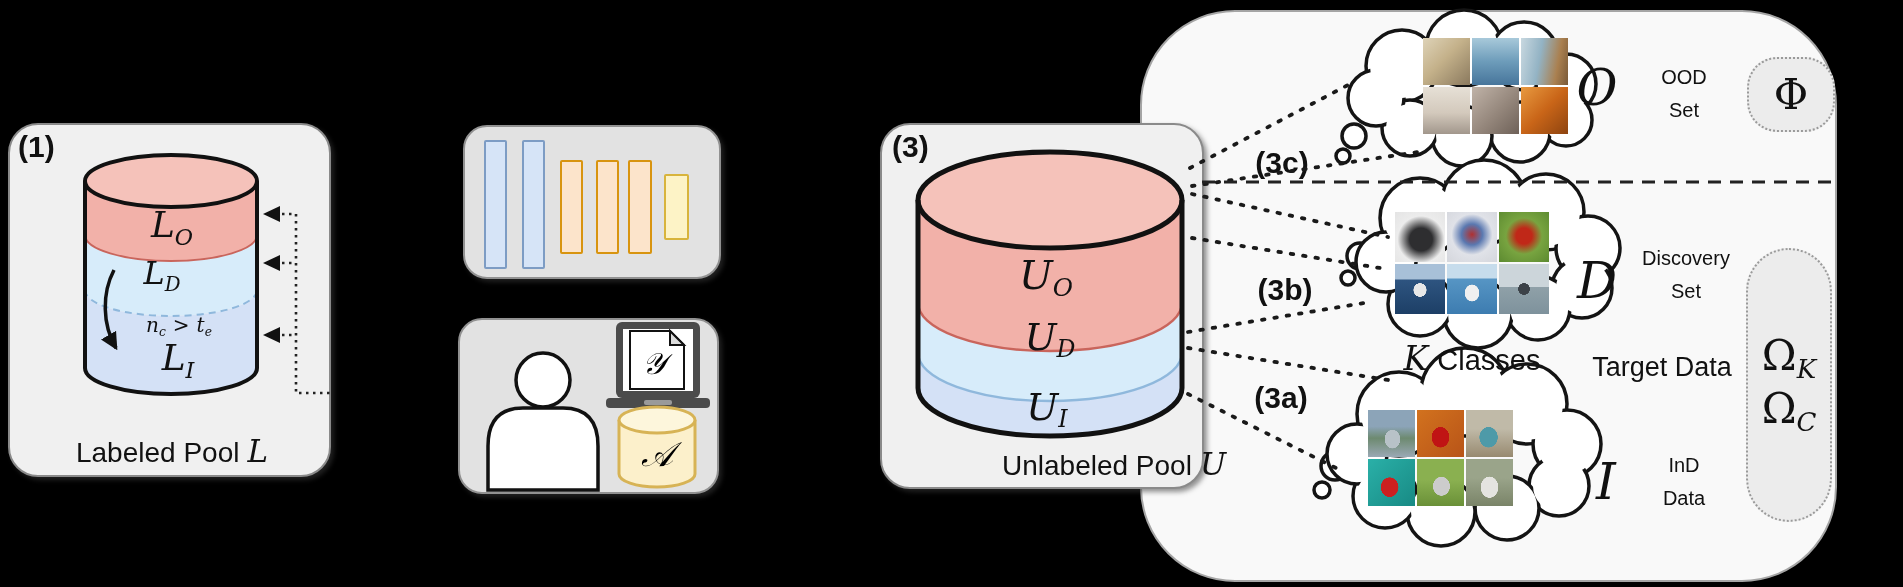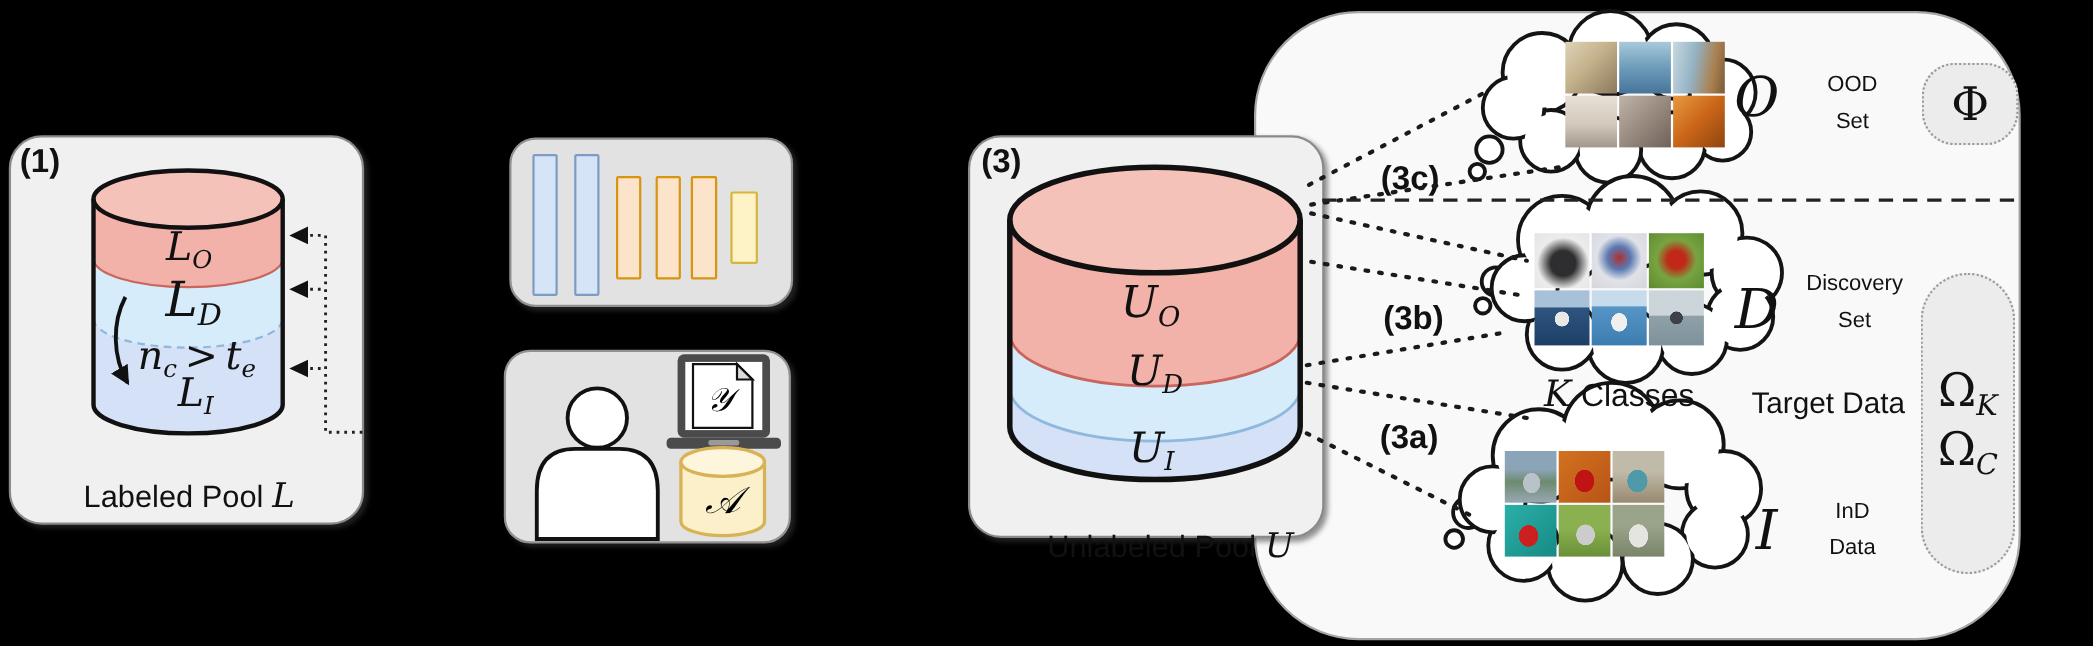--- a/index.html
+++ b/index.html
@@ -76,22 +76,22 @@
     <path d="M7 32 A86 26 0 0 0 179 32 L179 86 A86 26 0 0 1 7 86 Z" fill="#f2b1a9"></path>
     <path d="M7 86 A86 26 0 0 0 179 86 L179 141 A86 26 0 0 1 7 141 Z" fill="#d7ecfa"></path>
     <path d="M7 141 A86 26 0 0 0 179 141 L179 219 A86 26 0 0 1 7 219 Z" fill="#d4e1f6"></path>
     <path d="M7 86 A86 26 0 0 0 179 86" fill="none" stroke="#c9655c" stroke-width="2"></path>
     <path d="M7 141 A86 26 0 0 0 179 141" fill="none" stroke="#8fb8dc" stroke-width="2" stroke-dasharray="7 5"></path>
     <ellipse cx="93" cy="32" rx="86" ry="26" fill="#f5c2ba" stroke="#111" stroke-width="4"></ellipse>
     <path d="M7 32 V219 A86 26 0 0 0 179 32 V219" fill="none"></path>
     <path d="M7 32 V219 M179 32 V219 M7 219 A86 26 0 0 0 179 219" fill="none" stroke="#111" stroke-width="4"></path>
   </svg>
   <div class="ctr m cyl-label" style="left:172px;top:227px;font-size:36px;"><span>L</span><span class="sb">O</span></div>
-  <div class="ctr m cyl-label" style="left:176px;top:275px;font-size:44px;"><span>L</span><span class="sb">D</span></div>
-  <div class="ctr m cyl-label" style="left:179px;top:326px;font-size:36px;"><span>n</span><span class="sb">c</span><span style="margin:0 7px;">&gt;</span><span>t</span><span class="sb">e</span></div>
+  <div class="ctr m cyl-label" style="left:162px;top:275px;font-size:32px;"><span>L</span><span class="sb">D</span></div>
+  <div class="ctr m cyl-label" style="left:179px;top:326px;font-size:20px;"><span>n</span><span class="sb">c</span><span style="margin:0 7px;">&gt;</span><span>t</span><span class="sb">e</span></div>
   <div class="ctr m cyl-label" style="left:178px;top:360px;font-size:36px;"><span>L</span><span class="sb">I</span></div>
   <div class="ctr cap" style="left:172px;top:451px;"><span>Labeled Pool</span><span class="m sym">L</span></div>
 
   <div class="graybox" style="left:463px;top:125px;width:254px;height:150px;">
     <span>
       <span class="bar blue" style="left:19px;top:13px;width:19px;height:125px;"></span>
       <span class="bar blue" style="left:57px;top:13px;width:19px;height:125px;"></span>
       <span class="bar orange" style="left:95px;top:33px;width:19px;height:90px;"></span>
       <span class="bar orange" style="left:131px;top:33px;width:19px;height:90px;"></span>
       <span class="bar orange" style="left:163px;top:33px;width:20px;height:90px;"></span>
@@ -127,21 +127,21 @@
     <path d="M10 158 A132 48 0 0 0 274 158 L274 208 A132 48 0 0 1 10 208 Z" fill="#d7ecfa"></path>
     <path d="M10 208 A132 48 0 0 0 274 208 L274 243 A132 48 0 0 1 10 243 Z" fill="#d4e1f6"></path>
     <path d="M10 158 A132 48 0 0 0 274 158" fill="none" stroke="#c9655c" stroke-width="2.5"></path>
     <path d="M10 208 A132 48 0 0 0 274 208" fill="none" stroke="#8fb8dc" stroke-width="2.5"></path>
     <ellipse cx="142" cy="55" rx="132" ry="48" fill="#f5c2ba" stroke="#111" stroke-width="5"></ellipse>
     <path d="M10 55 V243 M274 55 V243 M10 243 A132 48 0 0 0 274 243" fill="none" stroke="#111" stroke-width="5"></path>
   </svg>
   <div class="ctr m cyl-label" style="left:1046px;top:277px;font-size:40px;"><span>U</span><span class="sb">O</span></div>
   <div class="ctr m cyl-label" style="left:1050px;top:339px;font-size:38px;"><span>U</span><span class="sb">D</span></div>
   <div class="ctr m cyl-label" style="left:1047px;top:409px;font-size:38px;"><span>U</span><span class="sb">I</span></div>
-  <div class="ctr cap" style="left:1064px;top:464px;margin-top:32px;"><span>Unlabeled Pool</span><span class="m sym">U</span></div>
+  <div class="ctr cap" style="left:1114px;top:464px;"><span>Unlabeled Pool</span><span class="m sym">U</span></div>
 
   <svg class="cloud" style="left:1338px;top:8px;" width="268" height="162" viewBox="0 0 268 162">
     <g fill="#fff" stroke="#141414" stroke-width="3.5">
       <circle cx="16" cy="128" r="12"></circle>
         <circle cx="5" cy="148" r="7"></circle>
       <circle cx="64" cy="58" r="36"></circle>
         <circle cx="126" cy="40" r="38"></circle>
         <circle cx="186" cy="48" r="34"></circle>
       <circle cx="228" cy="76" r="30"></circle>
         <circle cx="228" cy="112" r="26"></circle>

